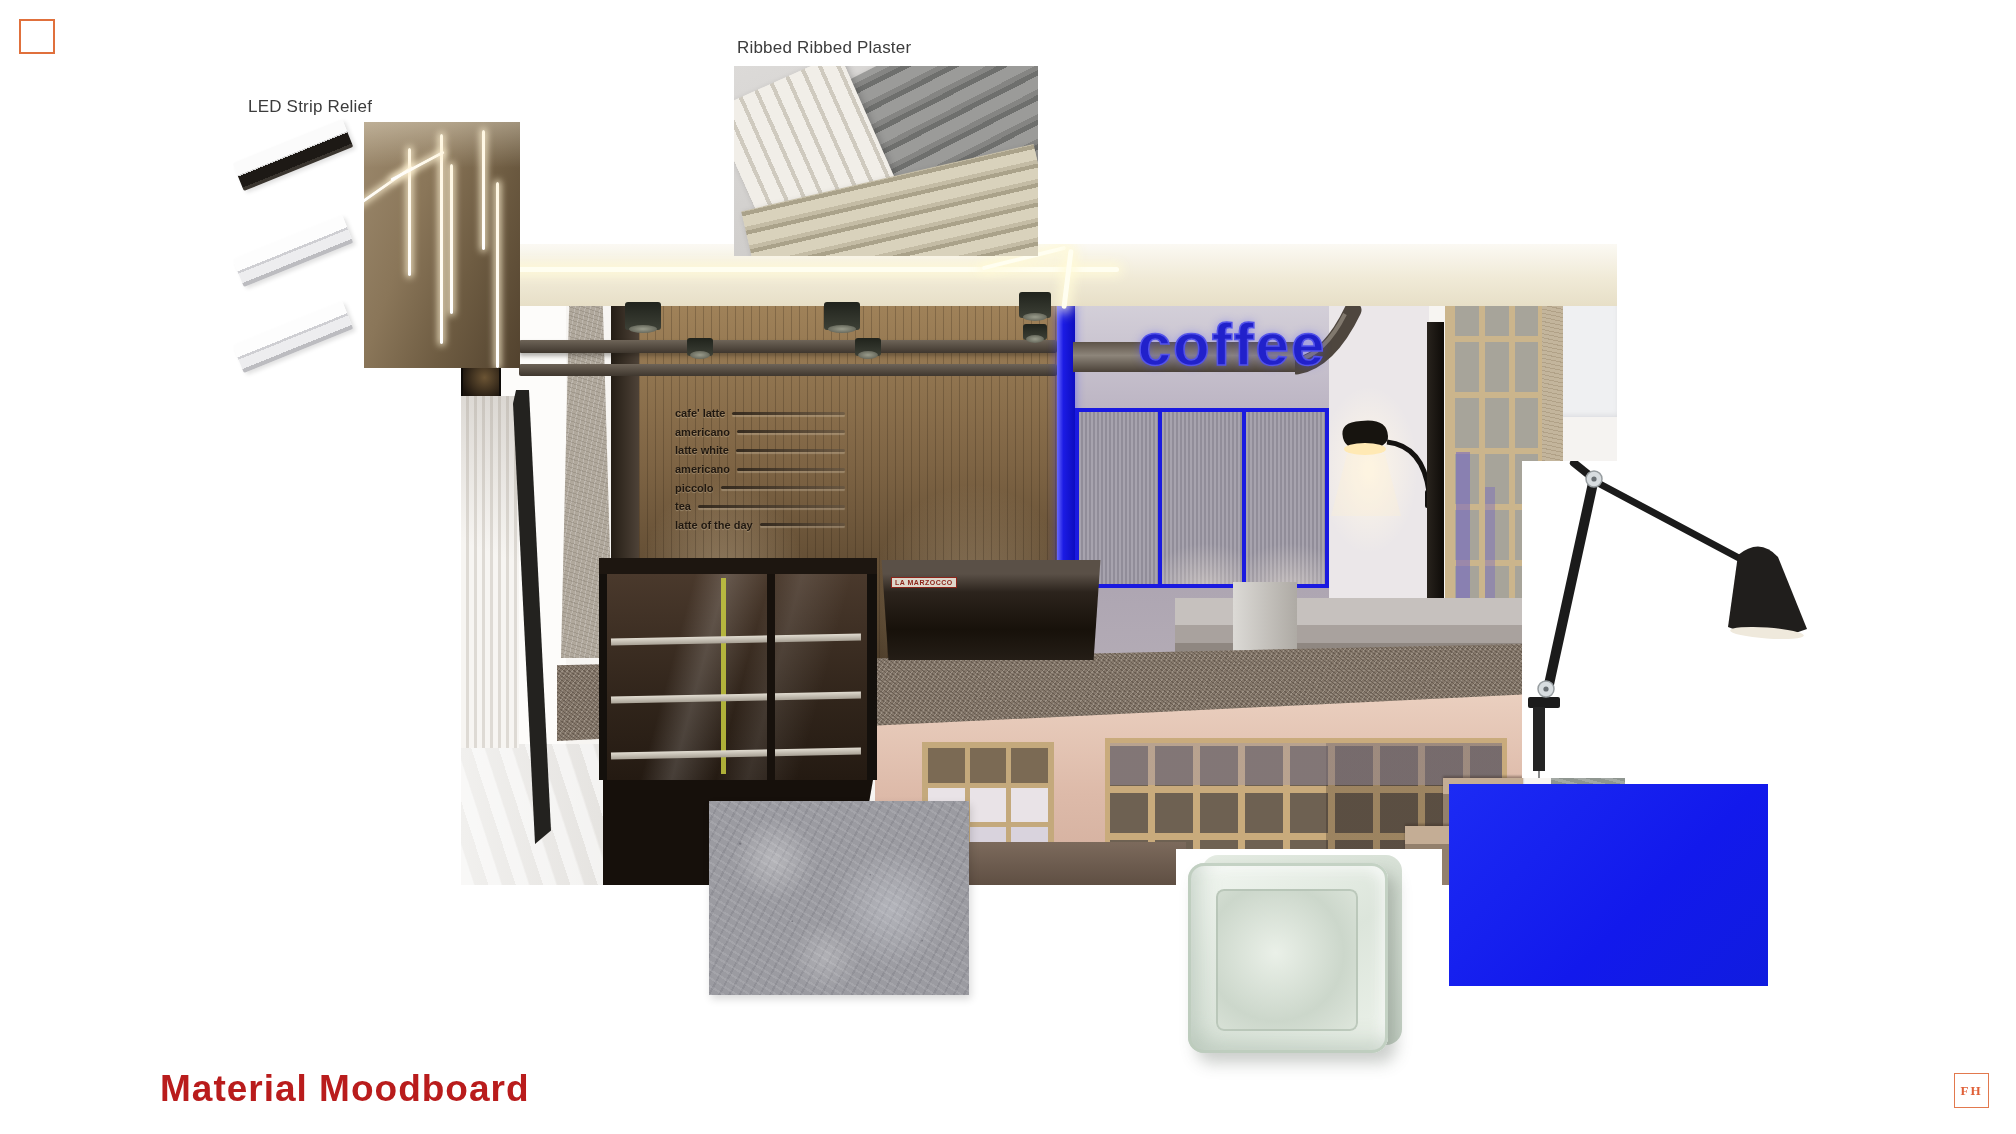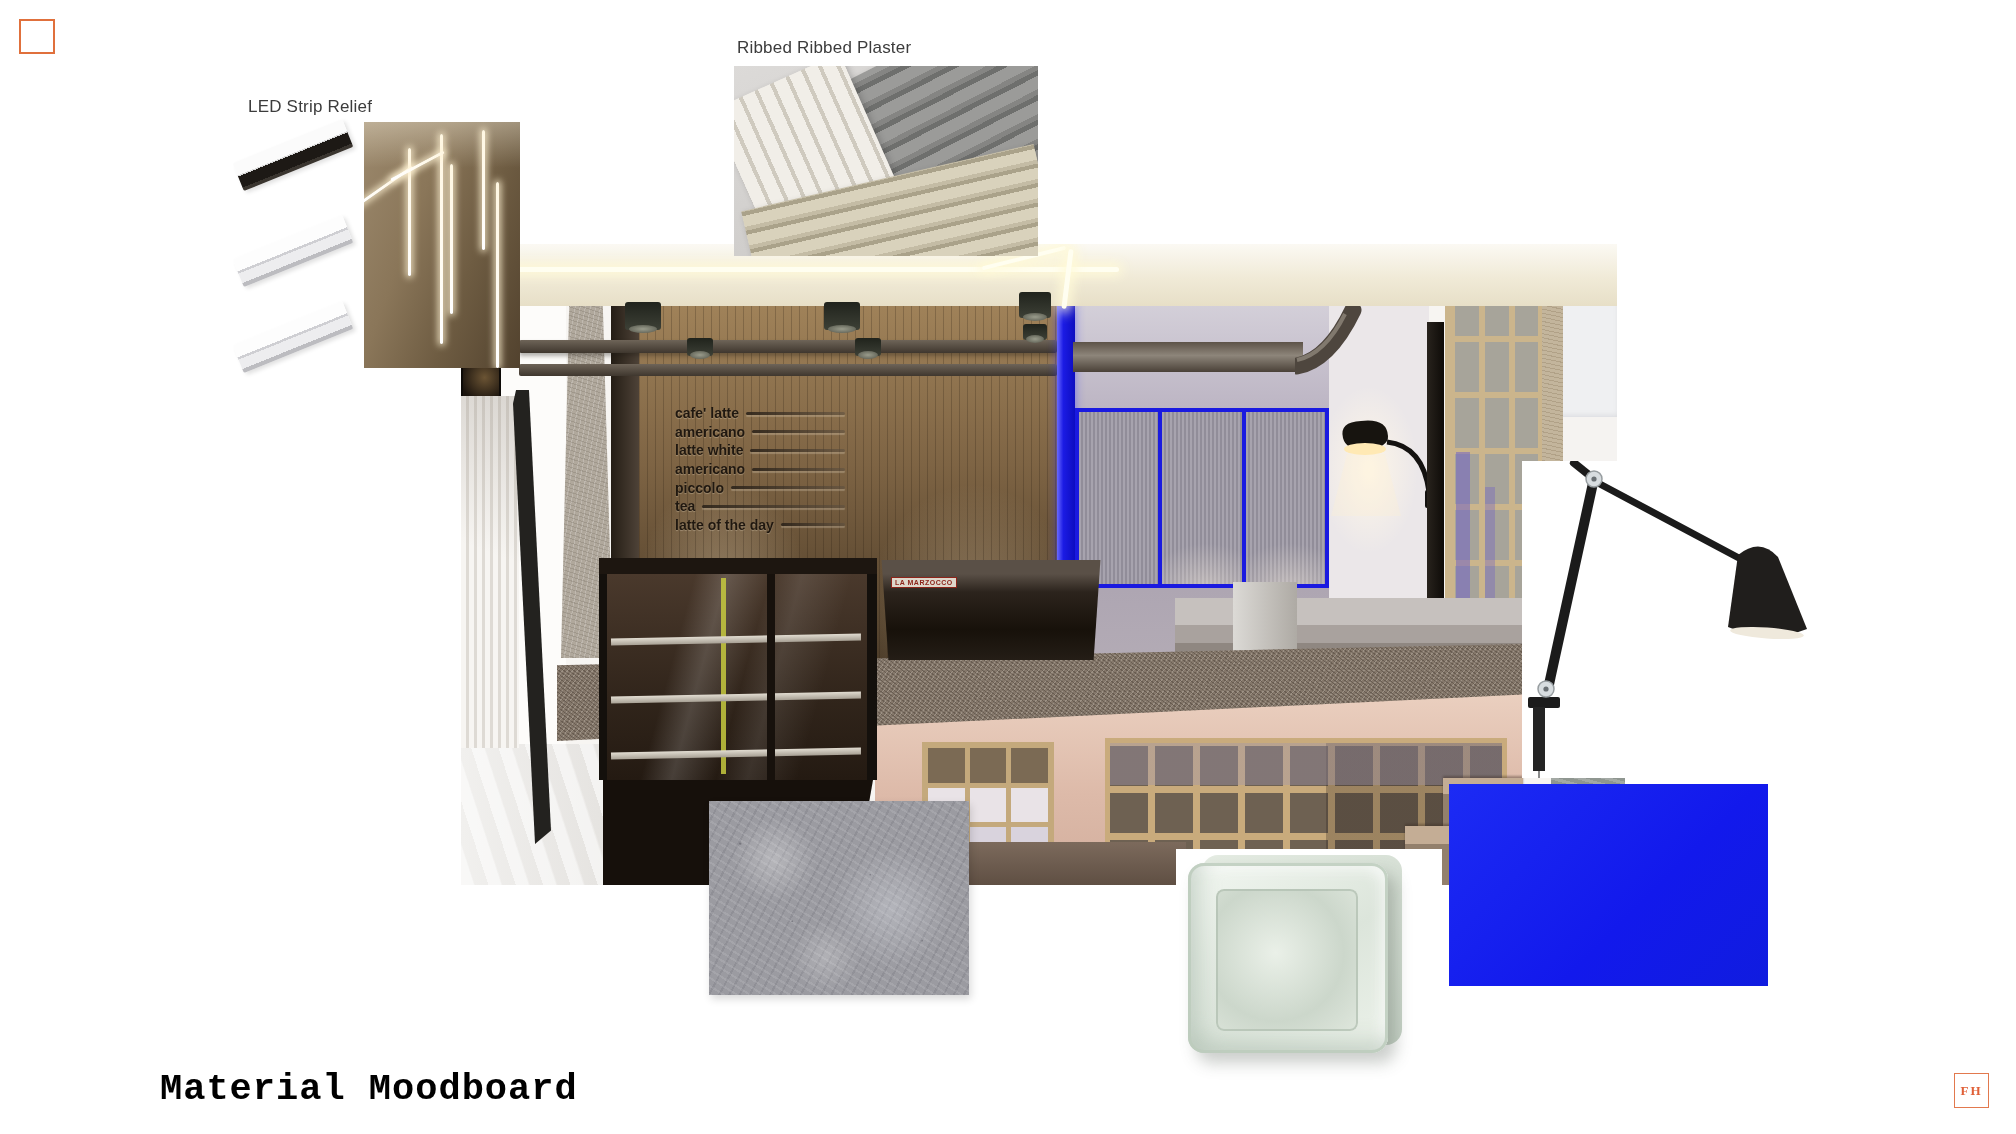--- a/index.html
+++ b/index.html
@@ -21,21 +21,21 @@
   .rib.white{background:repeating-linear-gradient(90deg,#f1eee8 0 13px,#cfcabf 13px 17px);}
   .rib.dark{background:repeating-linear-gradient(0deg,#9b9b99 0 12px,#6e6f6d 12px 17px,#858583 17px 22px);}
   .rib.cream{background:repeating-linear-gradient(0deg,#d9d2bc 0 11px,#aaa28a 11px 15px,#c4bca5 15px 19px);}
   
   #render{left:461px;top:244px;width:1156px;height:641px;overflow:hidden;background:#f7f5f2;}
   .dl{position:absolute;background:linear-gradient(180deg,#20231c,#3d4036);border-radius:3px;}
   .dl::after{content:"";position:absolute;left:12%;bottom:-3px;width:76%;height:8px;border-radius:50%;
              background:radial-gradient(#9a9c8c,#53554a);}
   .glow{position:absolute;background:#fffef0;border-radius:3px;box-shadow:0 0 12px 4px rgba(255,250,215,.95);}
   .menurow{display:flex;align-items:center;gap:7px;height:18.6px;width:170px;}
-  .menurow .t{font-size:14px;font-weight:bold;color:#201810;white-space:nowrap;
+  .menurow .t{font-size:11px;font-weight:bold;color:#201810;white-space:nowrap;
               text-shadow:0 1px 1px rgba(235,220,195,.35);}
   .menurow .l{flex:1;height:3px;border-radius:2px;
               background:linear-gradient(90deg,rgba(40,32,24,.85),rgba(90,78,64,.5));
               box-shadow:0 2px 1px rgba(225,212,188,.3);}
   .meshpane{flex:1;background:repeating-linear-gradient(90deg,#a7a3ae 0 2px,#918d99 2px 4px);position:relative;}
   .meshpane+.meshpane{border-left:4px solid #1a1ae0;}
   .meshpane .arch{position:absolute;inset:0;background:radial-gradient(ellipse 90px 70px at 55% 105%,rgba(235,226,214,.55),transparent 70%);}
   .step{position:absolute;background:linear-gradient(180deg,#c4ad95 0 30%,#93806c 30% 100%);box-shadow:0 -2px 2px rgba(60,45,35,.4);}
   .cellwin{display:grid;grid-template-columns:1fr 1fr 1fr;grid-template-rows:1fr 1fr 1fr;gap:5px;
            background:#c4a97c;border:6px solid #c4a97c;box-sizing:border-box;}
@@ -62,22 +62,22 @@
                inset -6px 6px 14px rgba(255,255,255,.9),8px 10px 16px rgba(70,80,70,.28);}
   .gblock::before{content:"";position:absolute;left:14px;top:-8px;width:200px;height:190px;border-radius:16px;
     background:linear-gradient(145deg,#e5ecE3,#c6d2c6);z-index:-1;}
   .gface{position:absolute;left:28px;top:26px;width:142px;height:142px;border-radius:8px;
     background:radial-gradient(circle at 42% 45%,#eaf0e8,#ccd7cb 60%,#dfe7dd),
       repeating-radial-gradient(circle at 55% 50%,rgba(255,255,255,.35) 0 6px,transparent 6px 18px);
     box-shadow:inset 0 0 0 2px rgba(175,190,175,.7);}
   .bluebox{background:linear-gradient(135deg,#1c2bf4,#1219ec 60%,#101cdf);}
   .graysliver{background:#8f9690;background-image:repeating-linear-gradient(15deg,rgba(255,255,255,.18) 0 3px,transparent 3px 7px);}
   
-  #title{left:160px;top:1068px;font-family:Liberation Mono, monospace;
-         font-weight:bold;font-size:37px;color:#000000;letter-spacing:1px;}
+  #title{left:160px;top:1068px;font-family:Liberation Sans, sans-serif;
+         font-weight:bold;font-size:37px;color:#b91c1c;letter-spacing:1px;}
   #logo{left:1954px;top:1073px;width:33px;height:33px;border:1px solid #e2794e;
         display:flex;align-items:center;justify-content:center;
         font-family:"Liberation Serif",serif;font-weight:bold;font-size:13px;color:#e06038;letter-spacing:2px;}
 </style>
 </head>
 <body>
 
 <div id="board">
 
   <div class="abs" style="left:19px;top:19px;width:32px;height:31px;border:2px solid #e0703c;"></div>
@@ -167,20 +167,22 @@
     </div>
 
     <div class="abs" style="left:596px;top:58px;width:18px;height:286px;background:linear-gradient(90deg,#6a6aff 0%,#1b1be4 35%,#0d0dc0 100%);box-shadow:0 0 10px rgba(50,50,255,.55);"></div>
 
     <div class="abs" style="left:612px;top:98px;width:230px;height:30px;background:linear-gradient(180deg,#5d5348 0%,#8d857a 45%,#4a4138 100%);"></div>
     <svg class="abs" style="left:834px;top:56px;" width="72" height="76" viewBox="0 0 72 76">
       <path d="M2,66 Q34,60 58,10" fill="none" stroke="#4e463e" stroke-width="17" stroke-linecap="round"></path>
       <path d="M2,60 Q30,54 50,14" fill="none" stroke="#8f867a" stroke-width="4" opacity=".8"></path>
     </svg>
 
+    <div class="abs" style="left:656px;top:66px;width:230px;text-align:center;font-size:60px;font-weight:bold;letter-spacing:2px;
+                color:#2121cb;-webkit-text-stroke:1.5px #5353ea;text-shadow:0 0 8px rgba(80,80,255,.5);">coffee</div>
 
     <div class="abs" style="left:614px;top:164px;width:254px;height:180px;border:4px solid #1a1ae0;box-sizing:border-box;display:flex;">
       <div class="meshpane"></div>
       <div class="meshpane">
           <div class="arch"></div>
         </div>
       <div class="meshpane">
           <div class="arch"></div>
         </div>
     </div>

